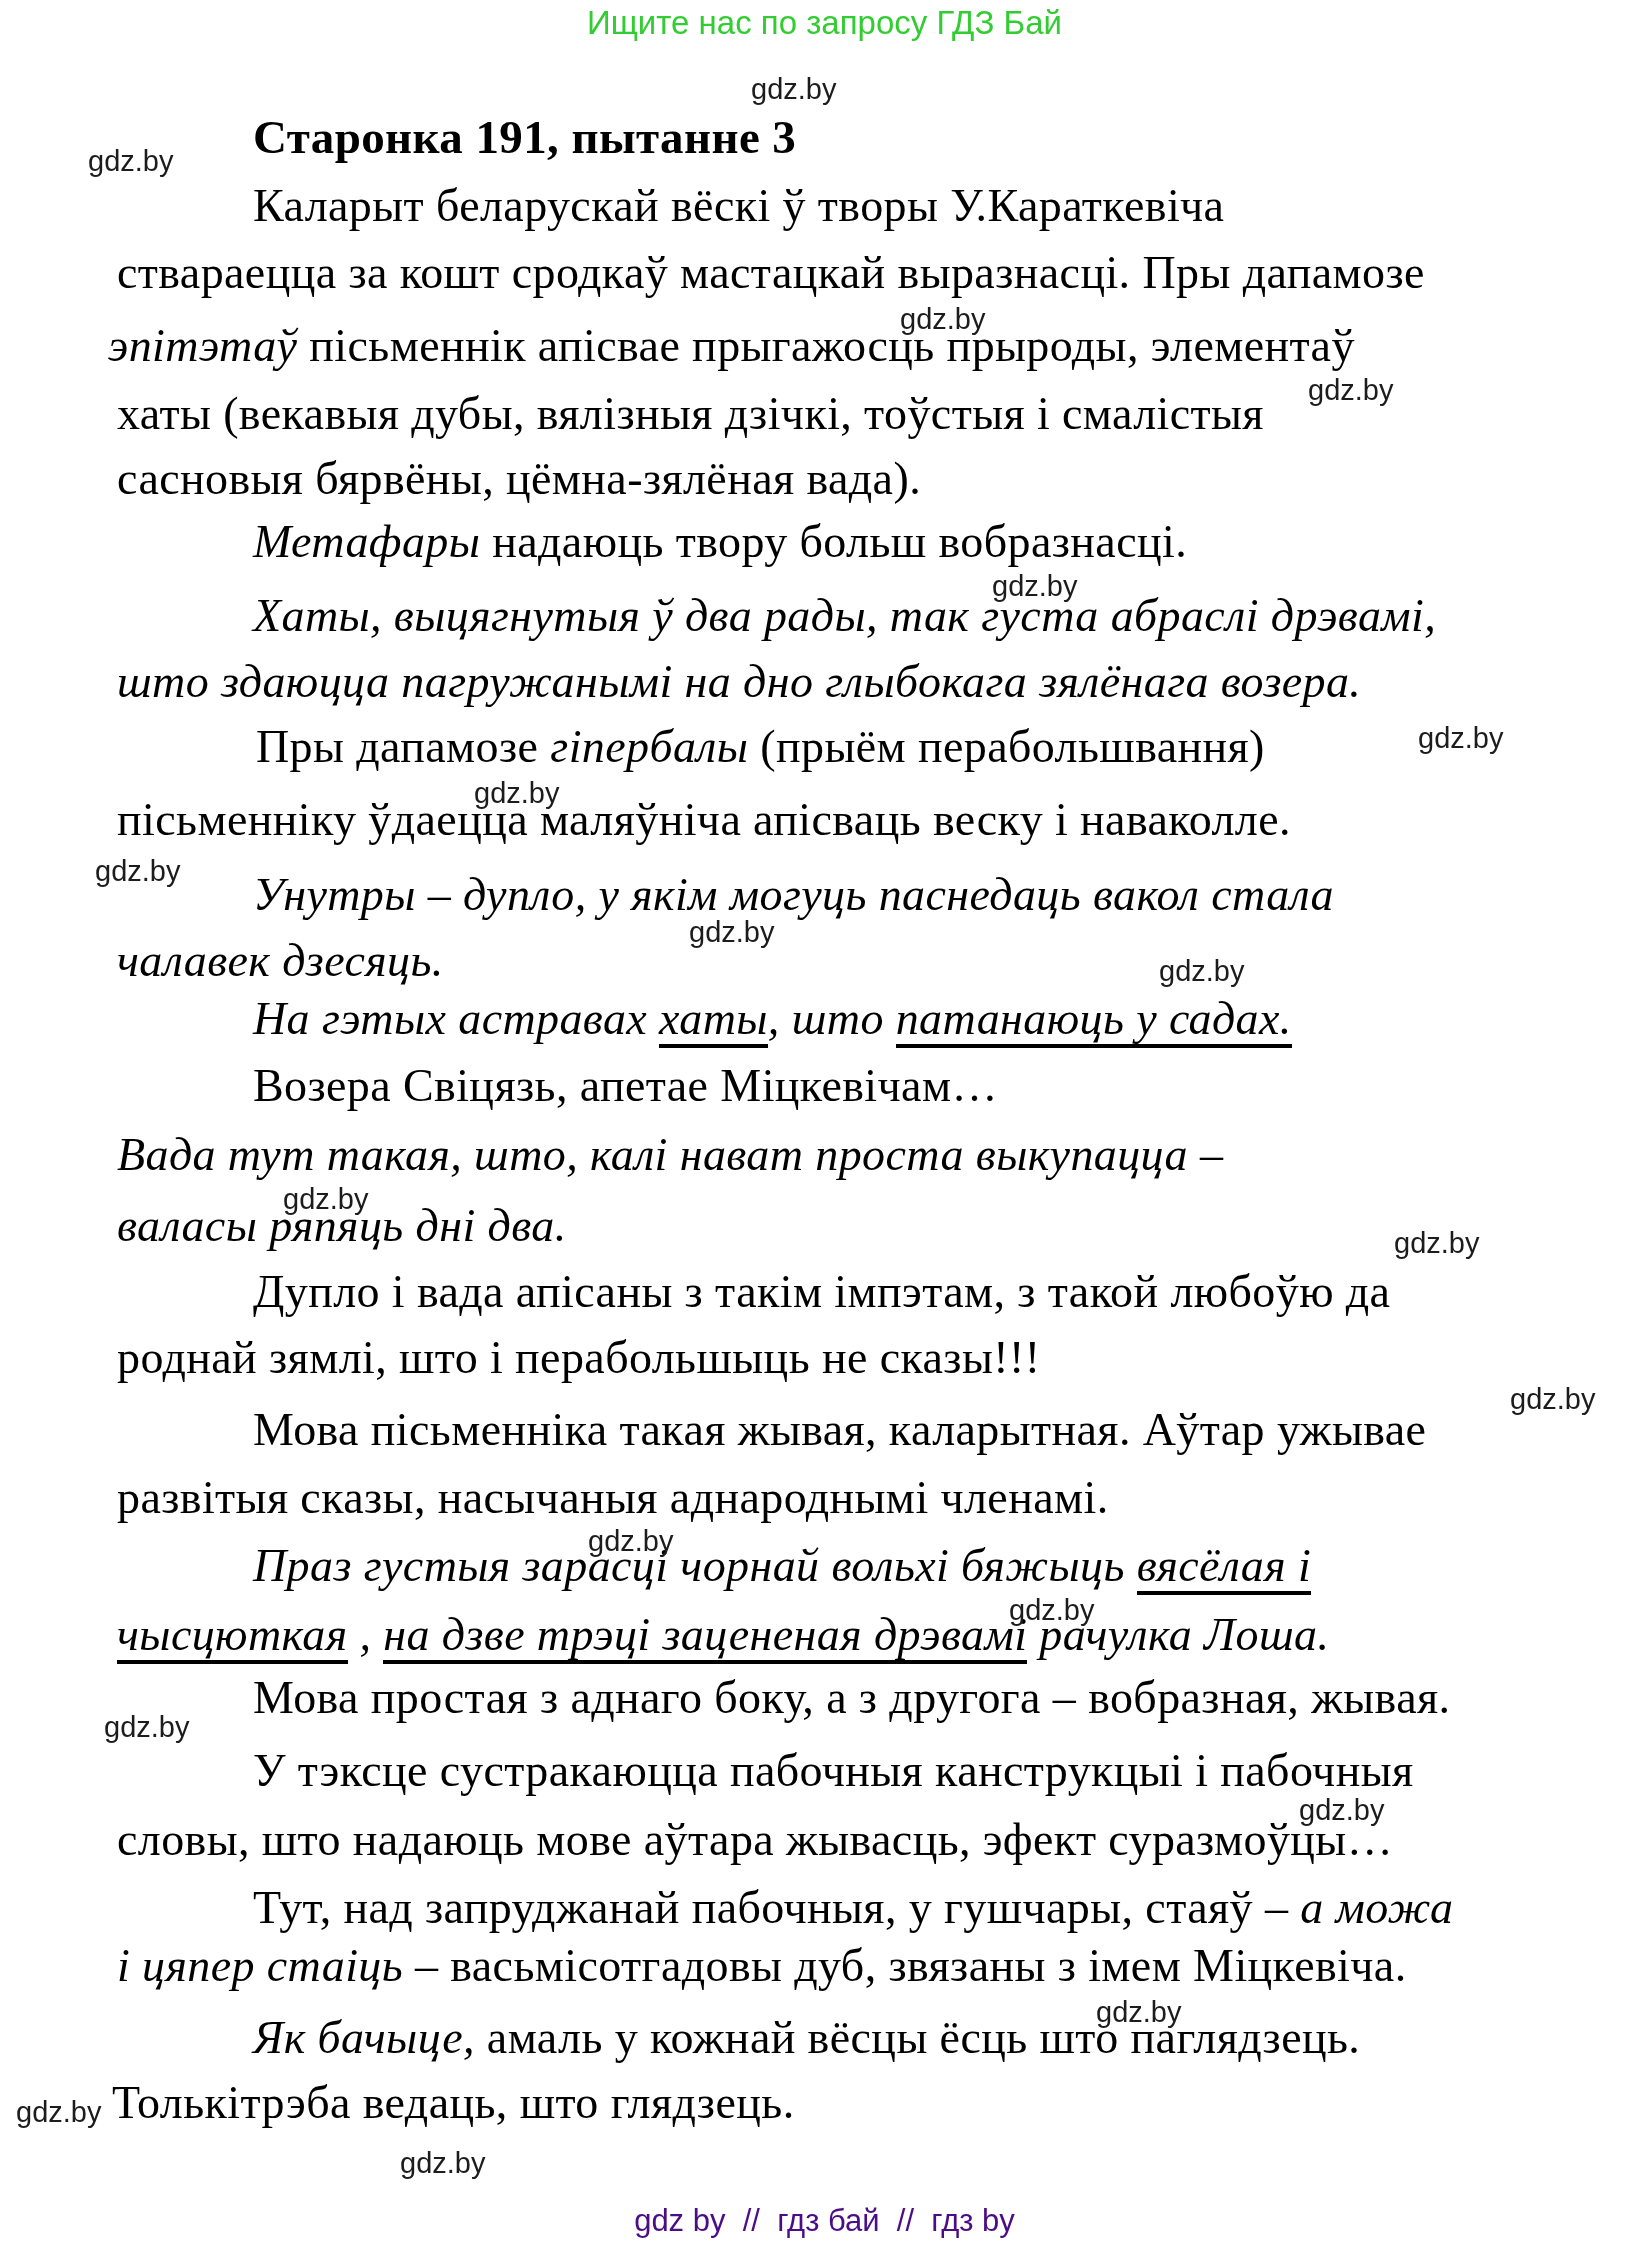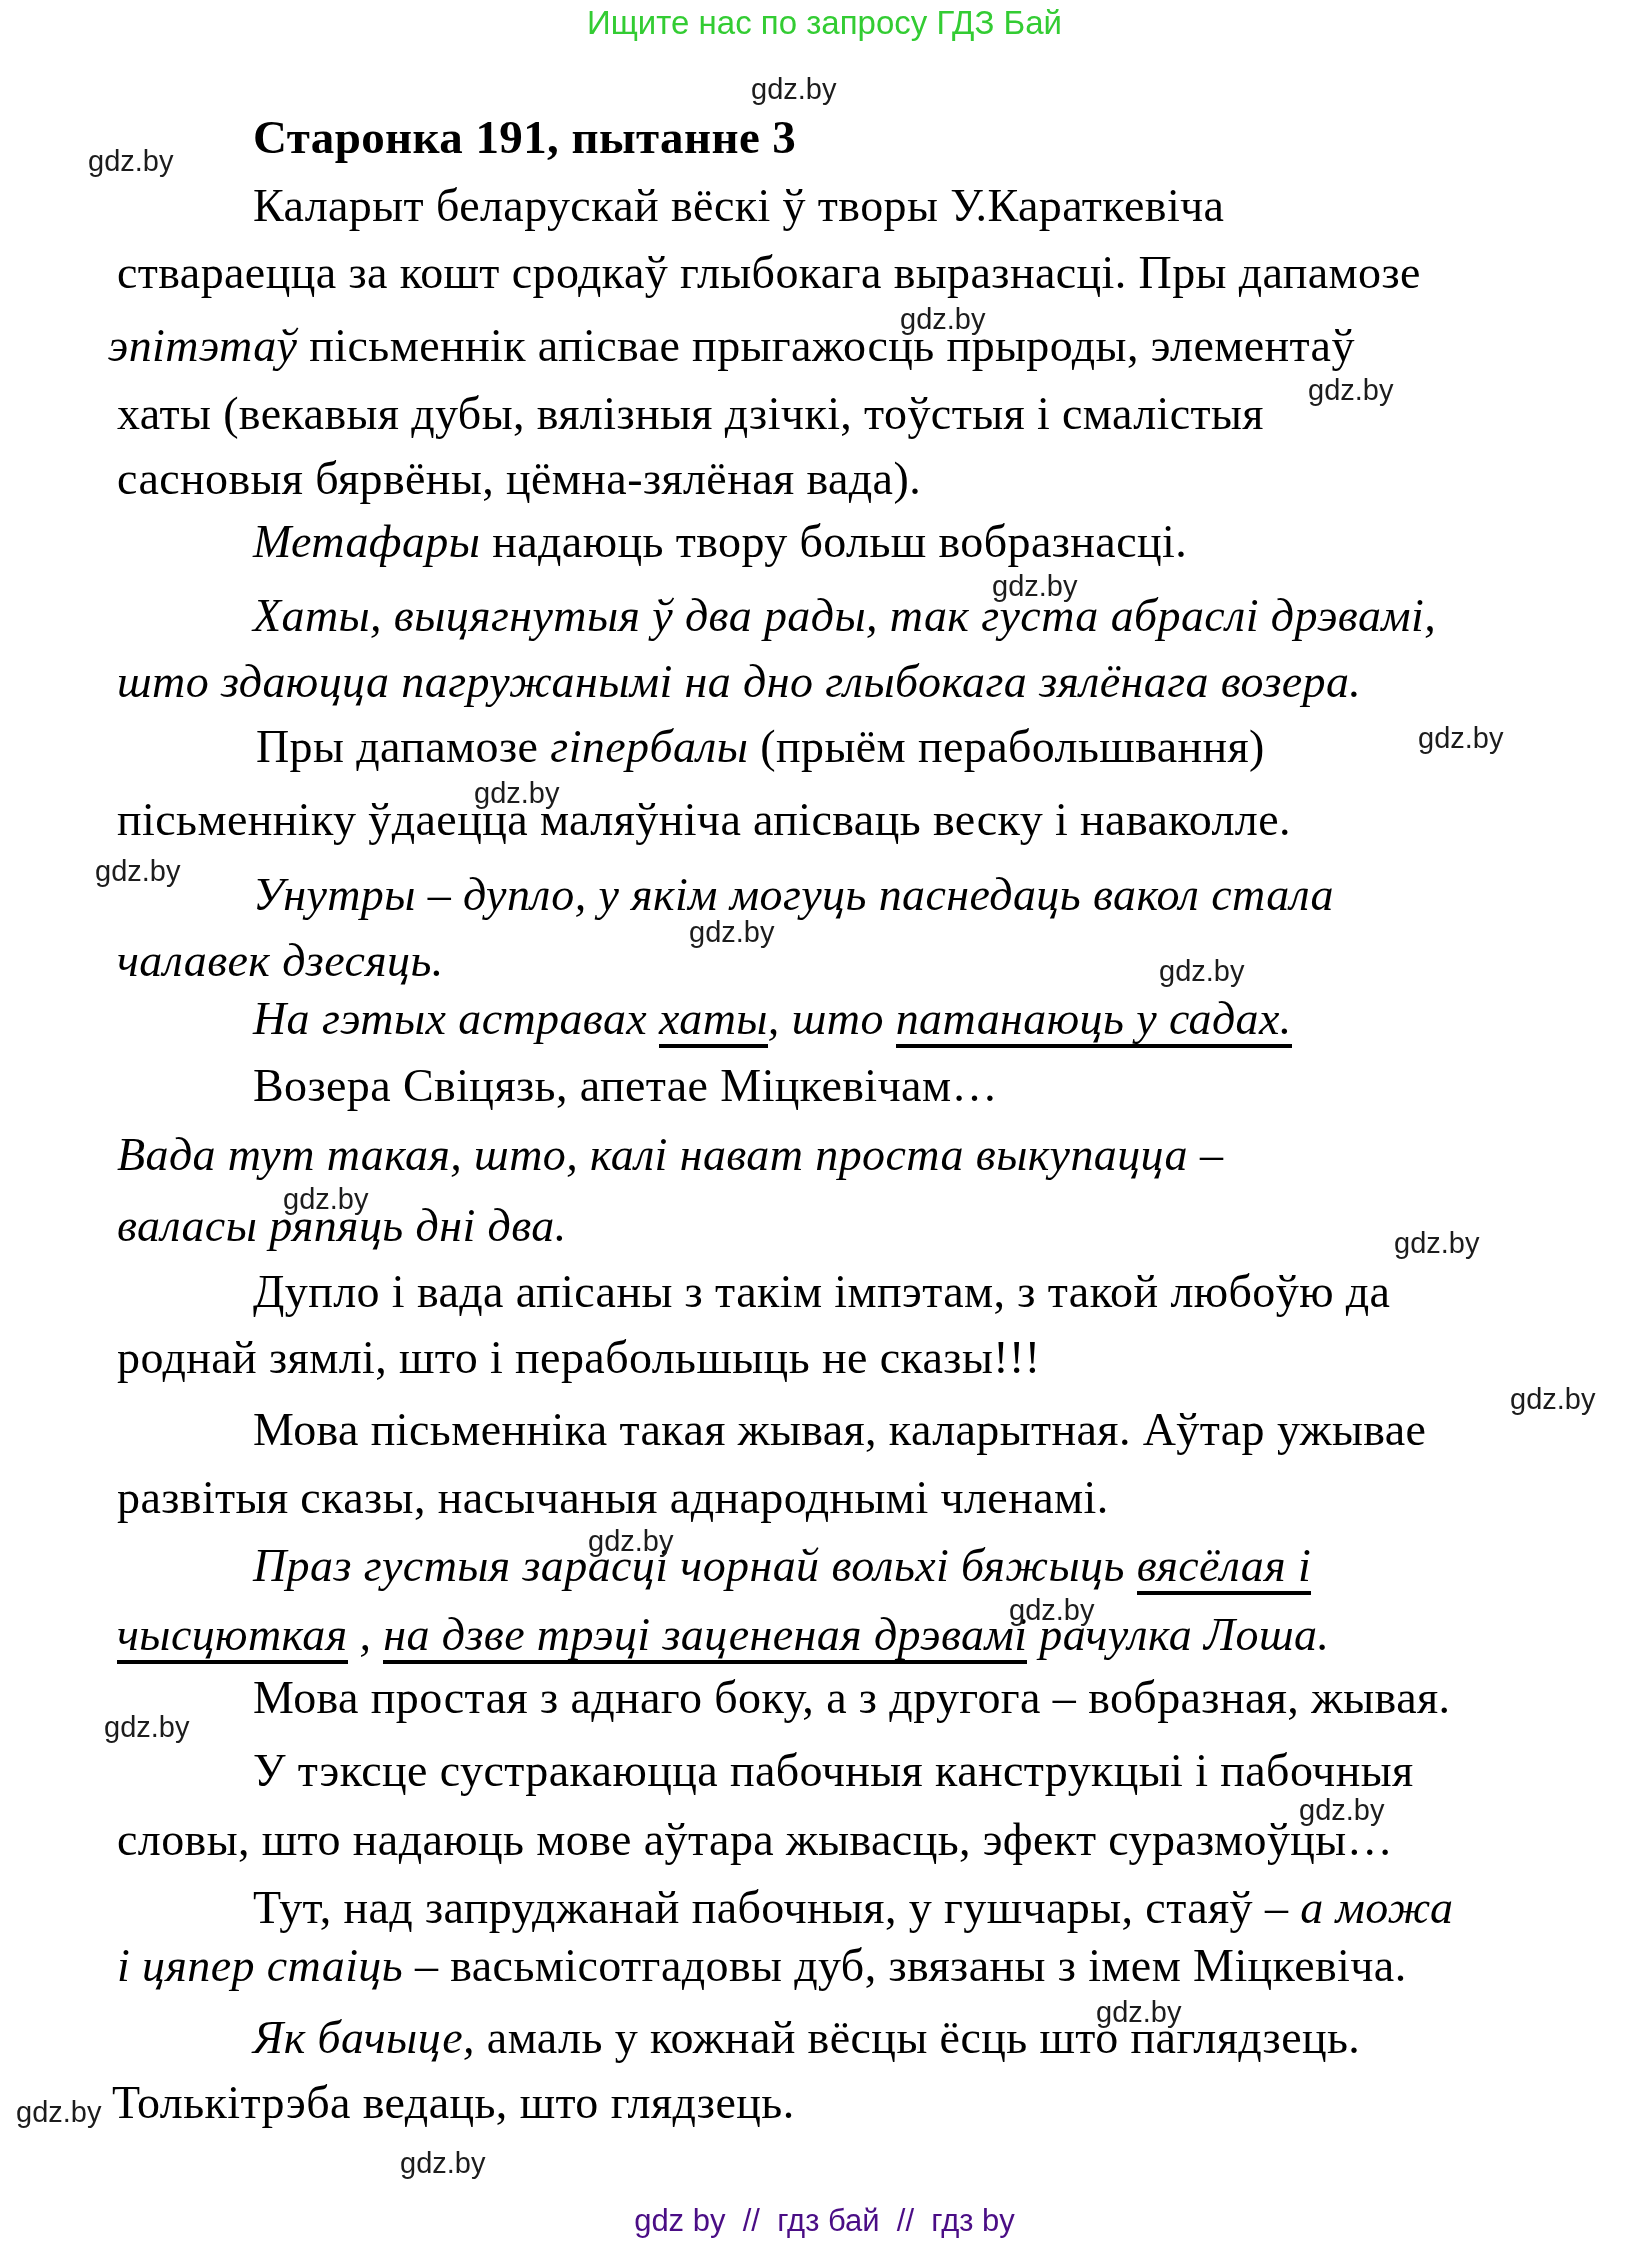--- a/index.html
+++ b/index.html
@@ -52,21 +52,21 @@
 </style>
 </head>
 <body>
 
 <div class="page" style="background: rgb(255, 255, 255);">
   <div class="banner" style="color: rgb(51, 204, 51);">Ищите нас по запросу ГДЗ Бай</div>
 
   <div id="text-lines">
       <div class="line bold" style="left: 253px; top: 114px; color: rgb(0, 0, 0);"><span>Старонка 191, пытанне 3</span></div>
       <div class="line" style="left: 253px; top: 183px; color: rgb(0, 0, 0);"><span>Каларыт беларускай вёскі ў творы У.Караткевіча</span></div>
-      <div class="line" style="left: 117px; top: 250px; color: rgb(0, 0, 0);"><span>ствараецца за кошт сродкаў глыбокага выразнасці. Пры дапамозе</span></div>
+      <div class="line" style="left: 117px; top: 250px; color: rgb(0, 0, 0);"><span>ствараецца за кошт сродкаў мастацкай выразнасці. Пры дапамозе</span></div>
       <div class="line" style="left: 108px; top: 323px; color: rgb(0, 0, 0);"><span class="it">эпітэтаў</span><span> пісьменнік апісвае прыгажосць прыроды, элементаў</span></div>
       <div class="line" style="left: 117px; top: 391px; color: rgb(0, 0, 0);"><span>хаты (векавыя дубы, вялізныя дзічкі, тоўстыя і смалістыя</span></div>
       <div class="line" style="left: 117px; top: 456px; color: rgb(0, 0, 0);"><span>сасновыя бярвёны, цёмна-зялёная вада).</span></div>
       <div class="line" style="left: 253px; top: 519px; color: rgb(0, 0, 0);"><span class="it">Метафары</span><span> надаюць твору больш вобразнасці.</span></div>
       <div class="line" style="left: 253px; top: 593px; color: rgb(0, 0, 0);"><span class="it">Хаты, выцягнутыя ў два рады, так густа абраслі дрэвамі,</span></div>
       <div class="line" style="left: 117px; top: 659px; color: rgb(0, 0, 0);"><span class="it">што здаюцца пагружанымі на дно глыбокага зялёнага возера.</span></div>
       <div class="line" style="left: 256px; top: 724px; color: rgb(0, 0, 0);"><span>Пры дапамозе </span><span class="it">гіпербалы</span><span> (прыём перабольшвання)</span></div>
       <div class="line" style="left: 117px; top: 797px; color: rgb(0, 0, 0);"><span>пісьменніку ўдаецца маляўніча апісваць веску і наваколле.</span></div>
       <div class="line" style="left: 253px; top: 872px; color: rgb(0, 0, 0);"><span class="it">Унутры – дупло, у якім могуць паснедаць вакол стала</span></div>
       <div class="line" style="left: 117px; top: 938px; color: rgb(0, 0, 0);"><span class="it">чалавек дзесяць.</span></div>

